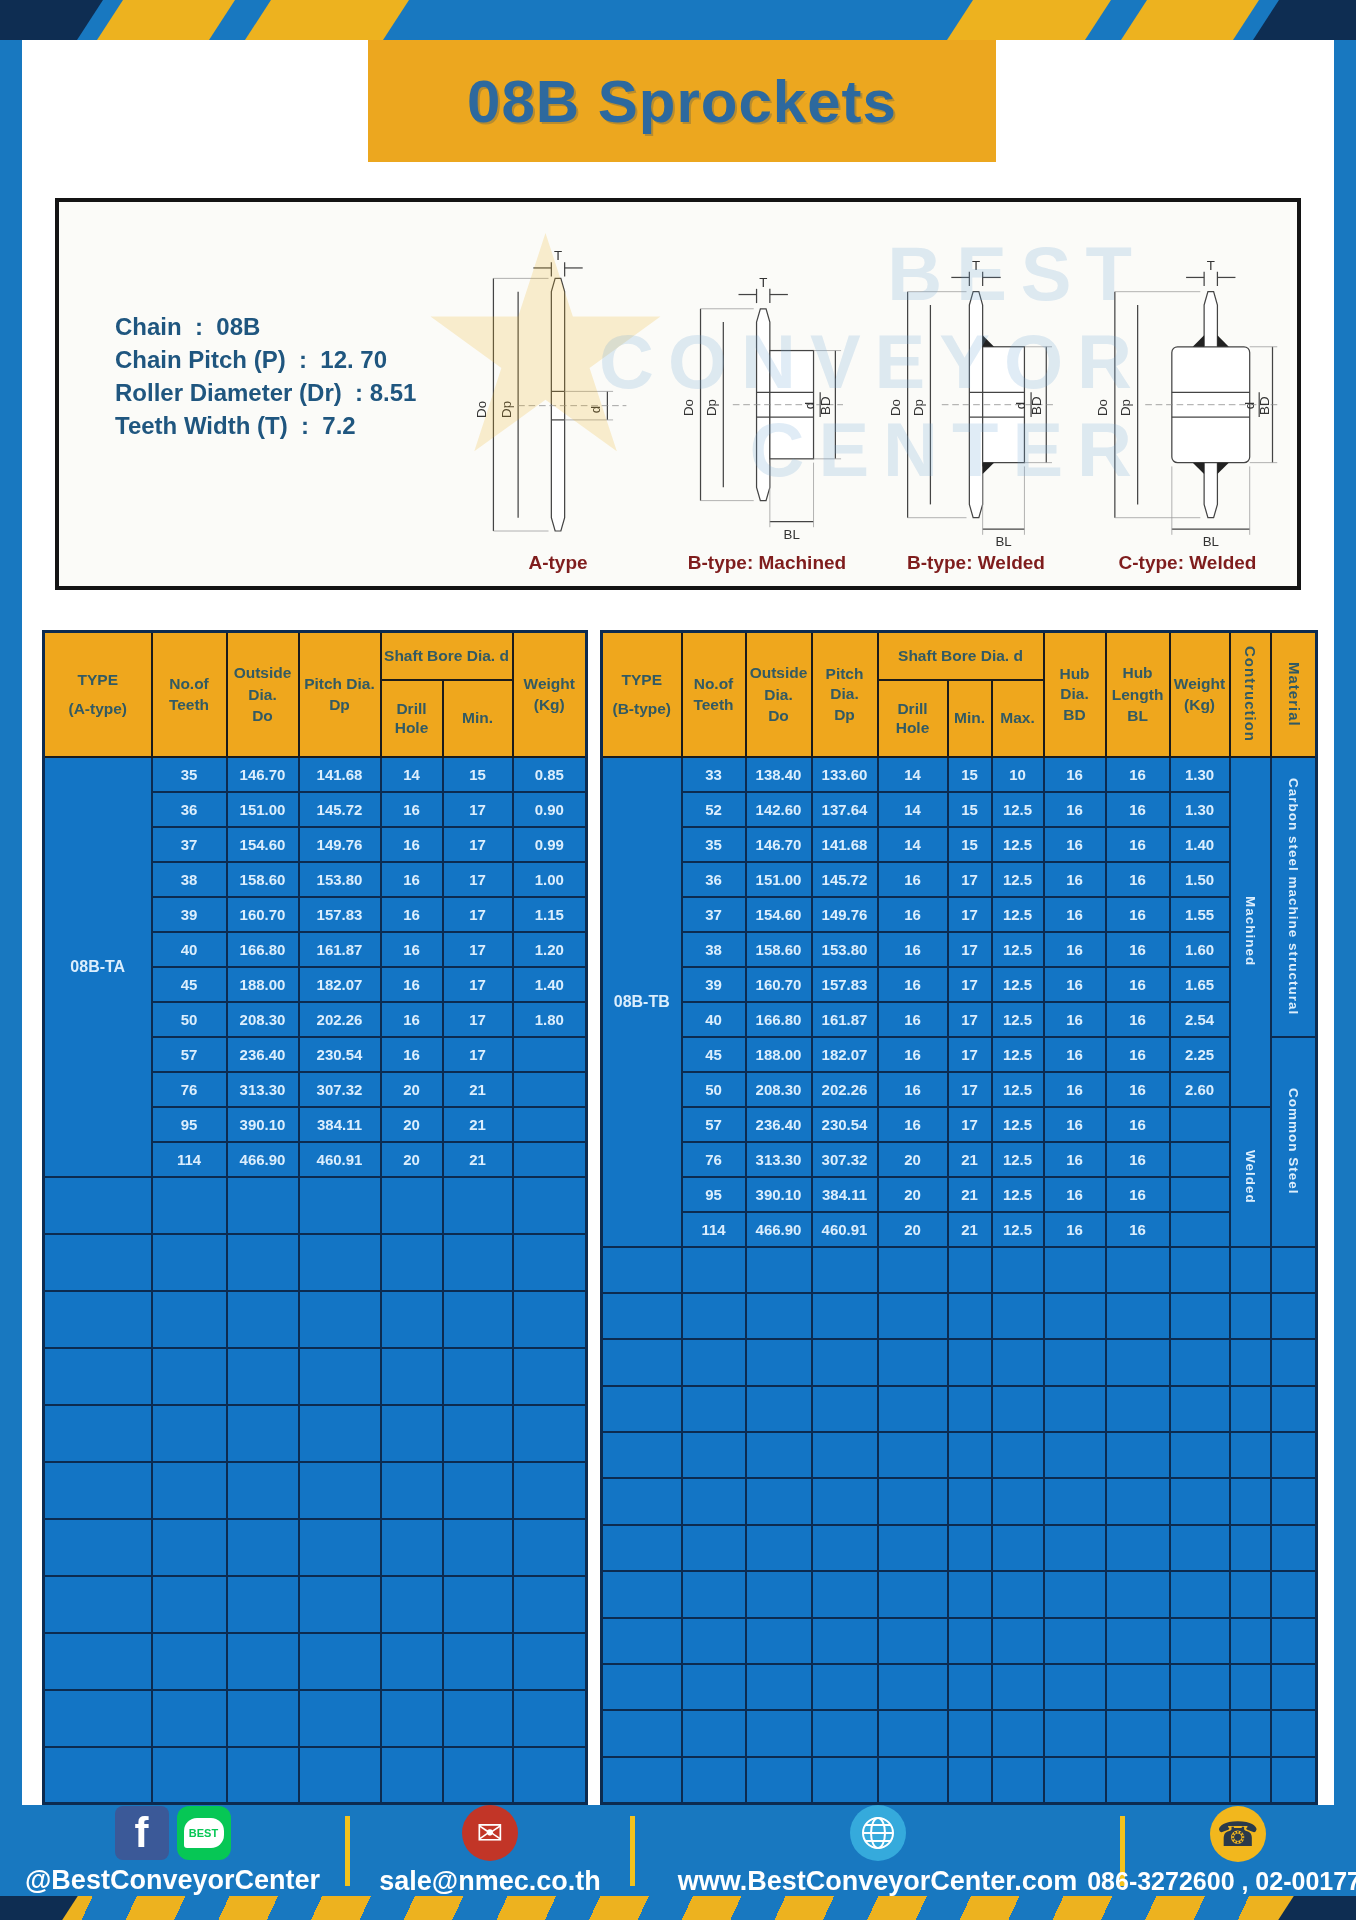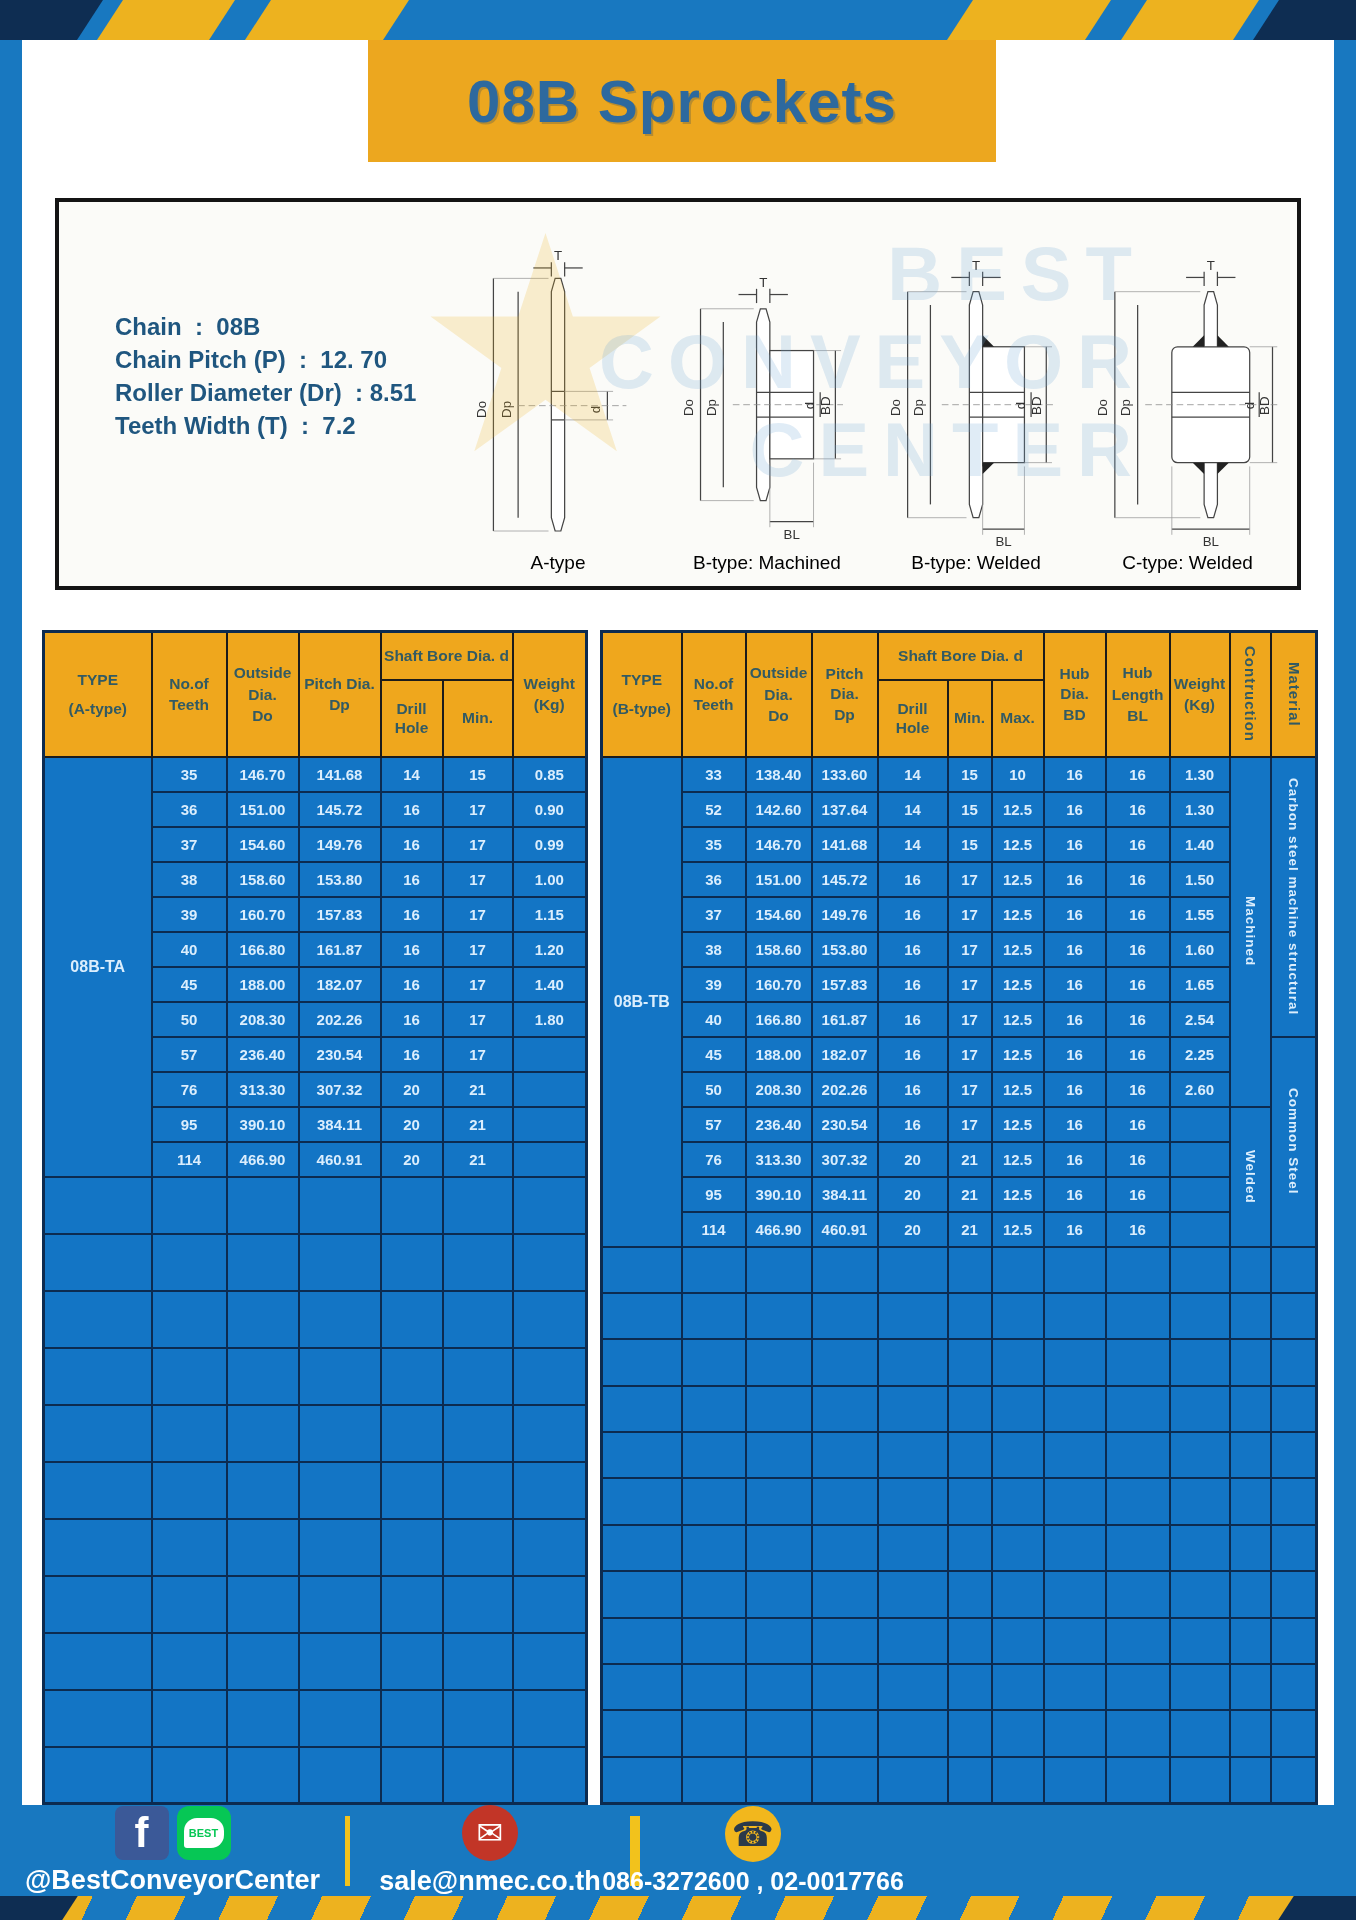--- a/index.html
+++ b/index.html
@@ -29,21 +29,21 @@
     border:4px solid #141414; background:#fbfbf8; overflow:hidden; }
   .speclines { position:absolute; left:56px; top:108px; z-index:2; }
   .speclines div { font-size:24px; font-weight:bold; color:#1f567f; line-height:33px; white-space:pre; }
   .wm { position:absolute; z-index:3; pointer-events:none; }
   .wm-star { left:352px; top:-30px; font-family:"DejaVu Sans",sans-serif; font-size:300px; color:rgba(238,178,31,0.20); }
   .wm-text { left:540px; top:28px; font-weight:bold; font-size:76px; letter-spacing:14px;
     color:rgba(112,168,216,0.22); line-height:88px;text-align:right; }
   .diagrams { position:absolute; left:398px; top:6px; right:6px; bottom:2px; z-index:1;
     display:flex; align-items:flex-end; justify-content:space-between; padding:0 6px; }
   .fig { display:flex; flex-direction:column; align-items:center; }
-  .figcap { font-size:19px; color:#000000; margin:2px 0 10px 0; }
+  .figcap { font-size:19px; color:#7f1d1d; margin:2px 0 10px 0;font-weight:bold; }
 
   
   .tbl { position:absolute; border-collapse:collapse; table-layout:fixed; border:3px solid #0c2b50; }
   .tbl th { background:#efa71d; color:#325a63; border:2.5px solid #1b1b1b;
     font-weight:bold; font-size:15.5px; line-height:1.25; padding:1px; text-align:center; vertical-align:middle; }
   .tbl td { background:#1375c5; color:#dbeefd; border:2px solid #0c2b50;
     font-weight:bold; font-size:15px; text-align:center; vertical-align:middle; padding:0; }
   .hl { margin:2px 0; }
   .gap { margin-top:10px; }
   th.vert, td.vcell { writing-mode:vertical-rl; text-orientation:mixed; }
@@ -902,20 +902,34 @@
     <div class="flabel">@BestConveyorCenter</div>
   </div>
   <div class="fdiv"></div>
   <div class="fsec" style="width:280px">
     <div class="circle email">
         <span>✉</span>
       </div>
     <div class="flabel">sale@nmec.co.th</div>
   </div>
   <div class="fdiv"></div>
+  <div class="fsec" style="width:485px">
+    <div class="circle globe">
+      <svg viewBox="0 0 40 40" width="40" height="40">
+        <g stroke="#ffffff" stroke-width="2" fill="none">
+          <circle cx="20" cy="20" r="15"></circle>
+          <ellipse cx="20" cy="20" rx="7" ry="15"></ellipse>
+          <line x1="5" y1="20" x2="35" y2="20"></line>
+          <line x1="7" y1="12" x2="33" y2="12"></line>
+          <line x1="7" y1="28" x2="33" y2="28"></line>
+        </g>
+      </svg>
+    </div>
+    <div class="flabel">www.BestConveyorCenter.com</div>
+  </div>
   <div class="fdiv"></div>
   <div class="fsec" style="width:226px">
     <div class="circle phone">
         <span>☎</span>
       </div>
     <div class="flabel" style="font-size:25px">086-3272600 , 02-0017766</div>
   </div>
 </div>
 
 <div class="band band-bottom">

